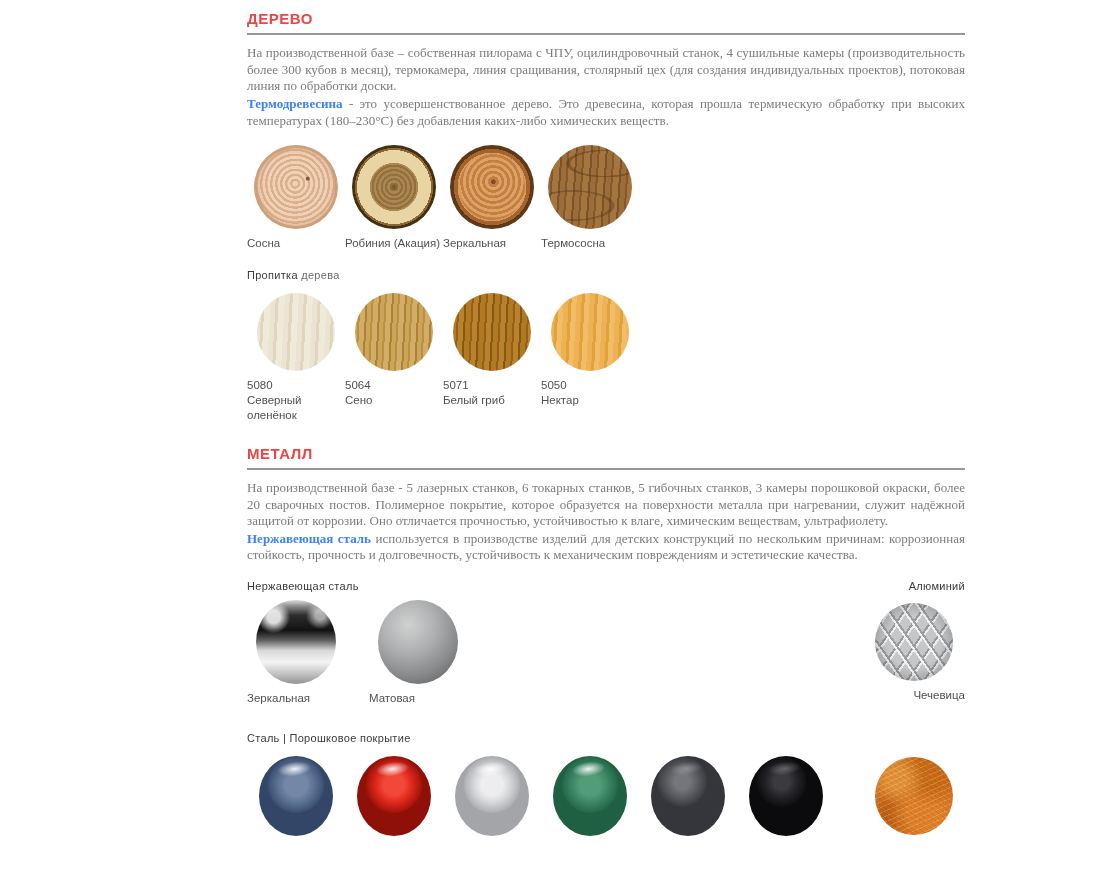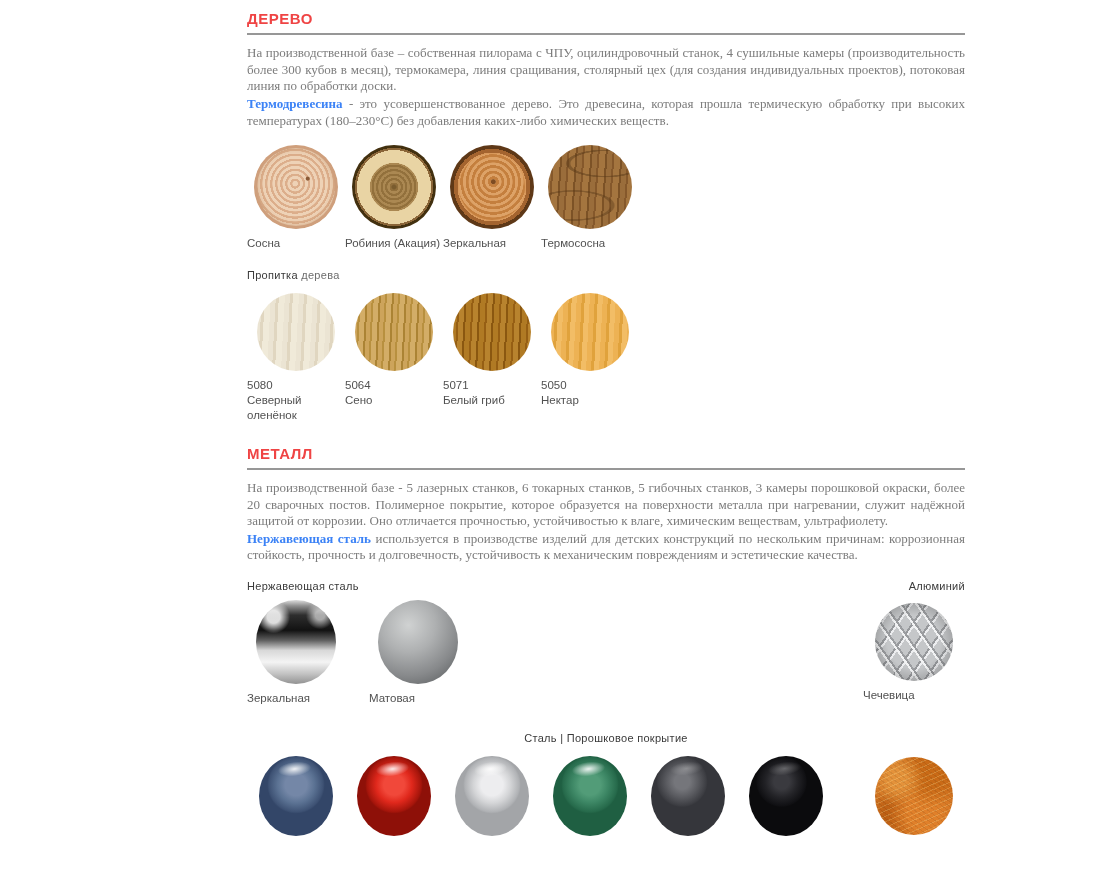--- a/index.html
+++ b/index.html
@@ -8,21 +8,21 @@
 
   .section-title{font-size:15px;font-weight:700;color:#ef4444;letter-spacing:.5px;}
   .rule{height:2px;background:#979797;margin:6px 0 10px 0;}
   .para{font-size:13px;line-height:1.28;color:#7c7c7c;text-align:justify;margin:0 0 1px 0;font-family:Liberation Serif, serif;}
   .para b{color:#3b82f6;}
   .sub-title{font-size:11px;color:#3a3a3a;letter-spacing:.3px;}
   .sub-title .lite{color:#6d6d6d;}
 
   .swatch-row{display:flex;align-items:flex-start;}
   .sw-col{width:98px;flex:0 0 auto;}
-  .sw-col-right{margin-left:auto;width:102px;text-align:left;flex:0 0 auto;}
+  .sw-col-right{margin-left:auto;width:102px;text-align:right;flex:0 0 auto;}
   .sw-label{margin-top:7px;font-size:11.5px;line-height:1.3;color:#515151;}
 
   .circ{border-radius:50%;margin:0 auto;position:relative;}
 
   
   .c-sosna{width:84px;height:84px;
     background:
       radial-gradient(circle at 64% 40%, #8a5a36 0 1.5px, transparent 2.5px),
       repeating-radial-gradient(circle at 49% 46%, #eed2b6 0 2.5px, #dcae8b 3px 5px),
       #e8c7a8;
@@ -89,21 +89,21 @@
       radial-gradient(circle at 32% 74%, #b75a10 0 14%, transparent 38%),
       #cf7120;}
 
   
   .mt-wood-row{margin-top:16px;}
   .mt-imp-title{margin-top:18px;}
   .mt-imp-row{margin-top:12px;}
   .mt-metal{margin-top:22px;}
   .heads-row{display:flex;justify-content:space-between;align-items:baseline;margin-top:16px;}
   .mt-sphere-row{margin-top:8px;gap:24px;}
-  .mt-powder-title{margin-top:26px;text-align:center;}
+  .mt-powder-title{margin-top:26px;}
   .mt-ral-row{margin-top:12px;}
 </style>
 </head>
 <body>
 
 <div class="content">
 
   <div class="section-title">ДЕРЕВО</div>
   <div class="rule"></div>
 

